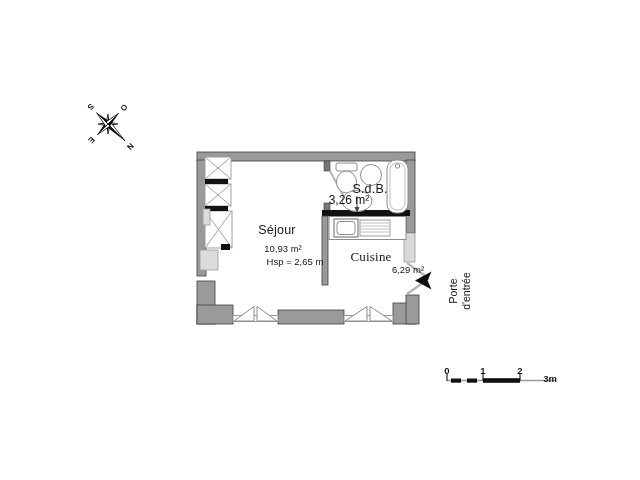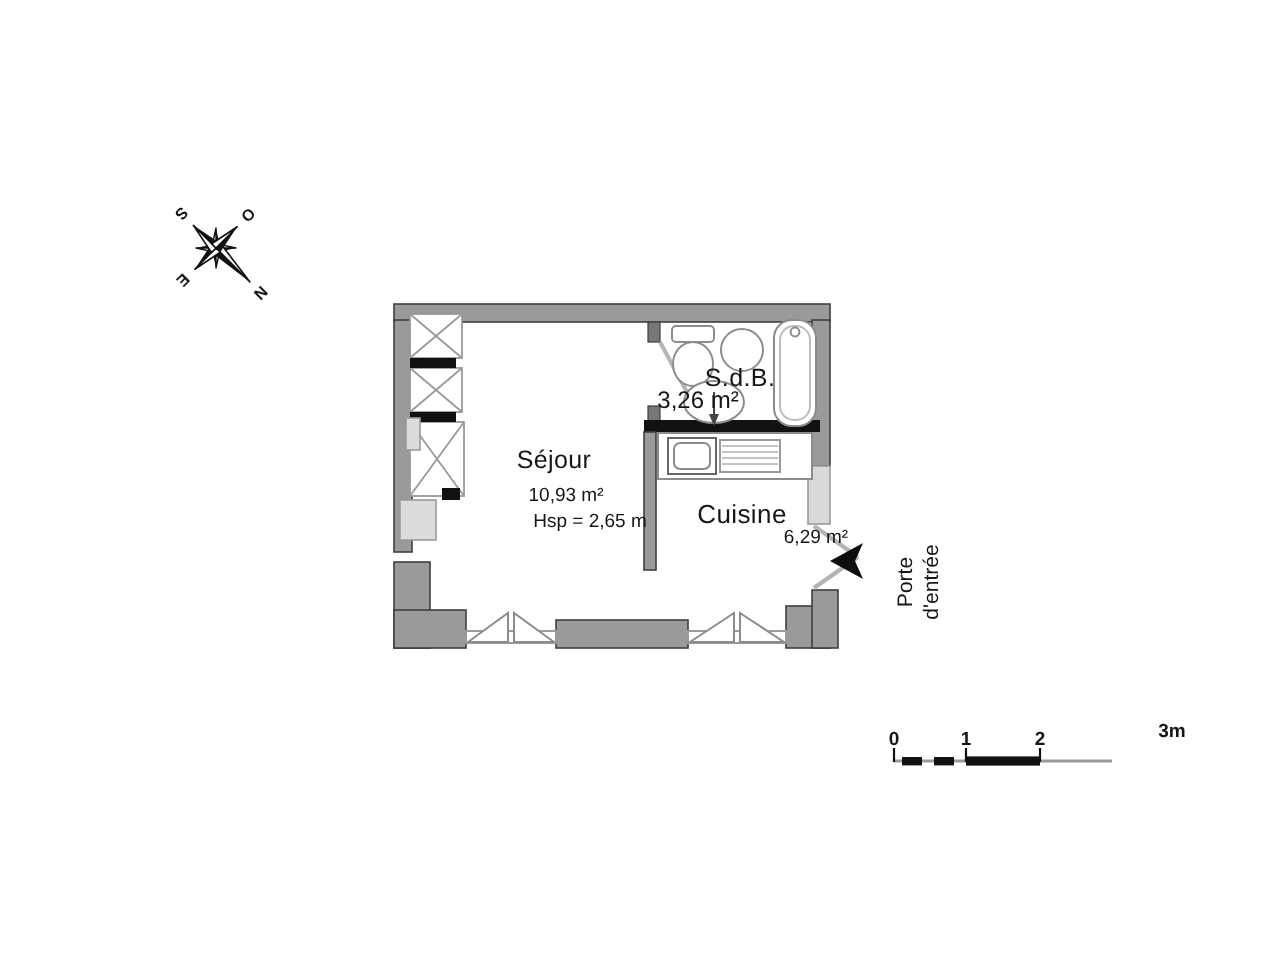--- a/index.html
+++ b/index.html
@@ -1,21 +1,21 @@
 <!DOCTYPE html>
 <html><head>
 <meta charset="utf-8">
 <style>
   html,body{margin:0;padding:0;background:#ffffff;}
   #stage{position:relative;width:640px;height:480px;background:#ffffff;overflow:hidden;
          font-family:"Liberation Sans",sans-serif;color:#1a1a1a;}
   svg{position:absolute;left:0;top:0;}
   .lbl{position:absolute;transform:translate(-50%,-50%);white-space:nowrap;color:#161616;}
   .room-name{font-size:12.5px;letter-spacing:.2px;}
-  .room-name-lg{font-size:13px;letter-spacing:.2px;}
+  .room-name-lg{font-size:13px;letter-spacing:.2px;font-family:Liberation Serif, serif;}
   .room-area{font-size:9.5px;}
   .room-area-sm{font-size:12px;}
   .scale-num{font-size:9.5px;font-weight:700;}
   .porte{font-size:10.5px;line-height:1.25;text-align:center;
          transform:translate(-50%,-50%) rotate(-90deg);}
 </style>
 </head>
 <body>
 
 <div id="stage">
@@ -168,15 +168,15 @@
   <div class="lbl room-area" style="left:372px;top:269px;margin-left:36px;">6,29 m²</div>
 
   <div class="lbl porte" style="left:460px;top:291px;">
     <div>Porte</div>
     <div>d'entrée</div>
   </div>
 
   <div class="lbl scale-num" style="left:447px;top:370px;">0</div>
   <div class="lbl scale-num" style="left:483px;top:370px;">1</div>
   <div class="lbl scale-num" style="left:520px;top:370px;">2</div>
-  <div class="lbl scale-num" style="left:550px;top:366px;margin-left:36px;">3m</div>
+  <div class="lbl scale-num" style="left:550px;top:378px;">3m</div>
 
 </div>
 
 </body></html>

